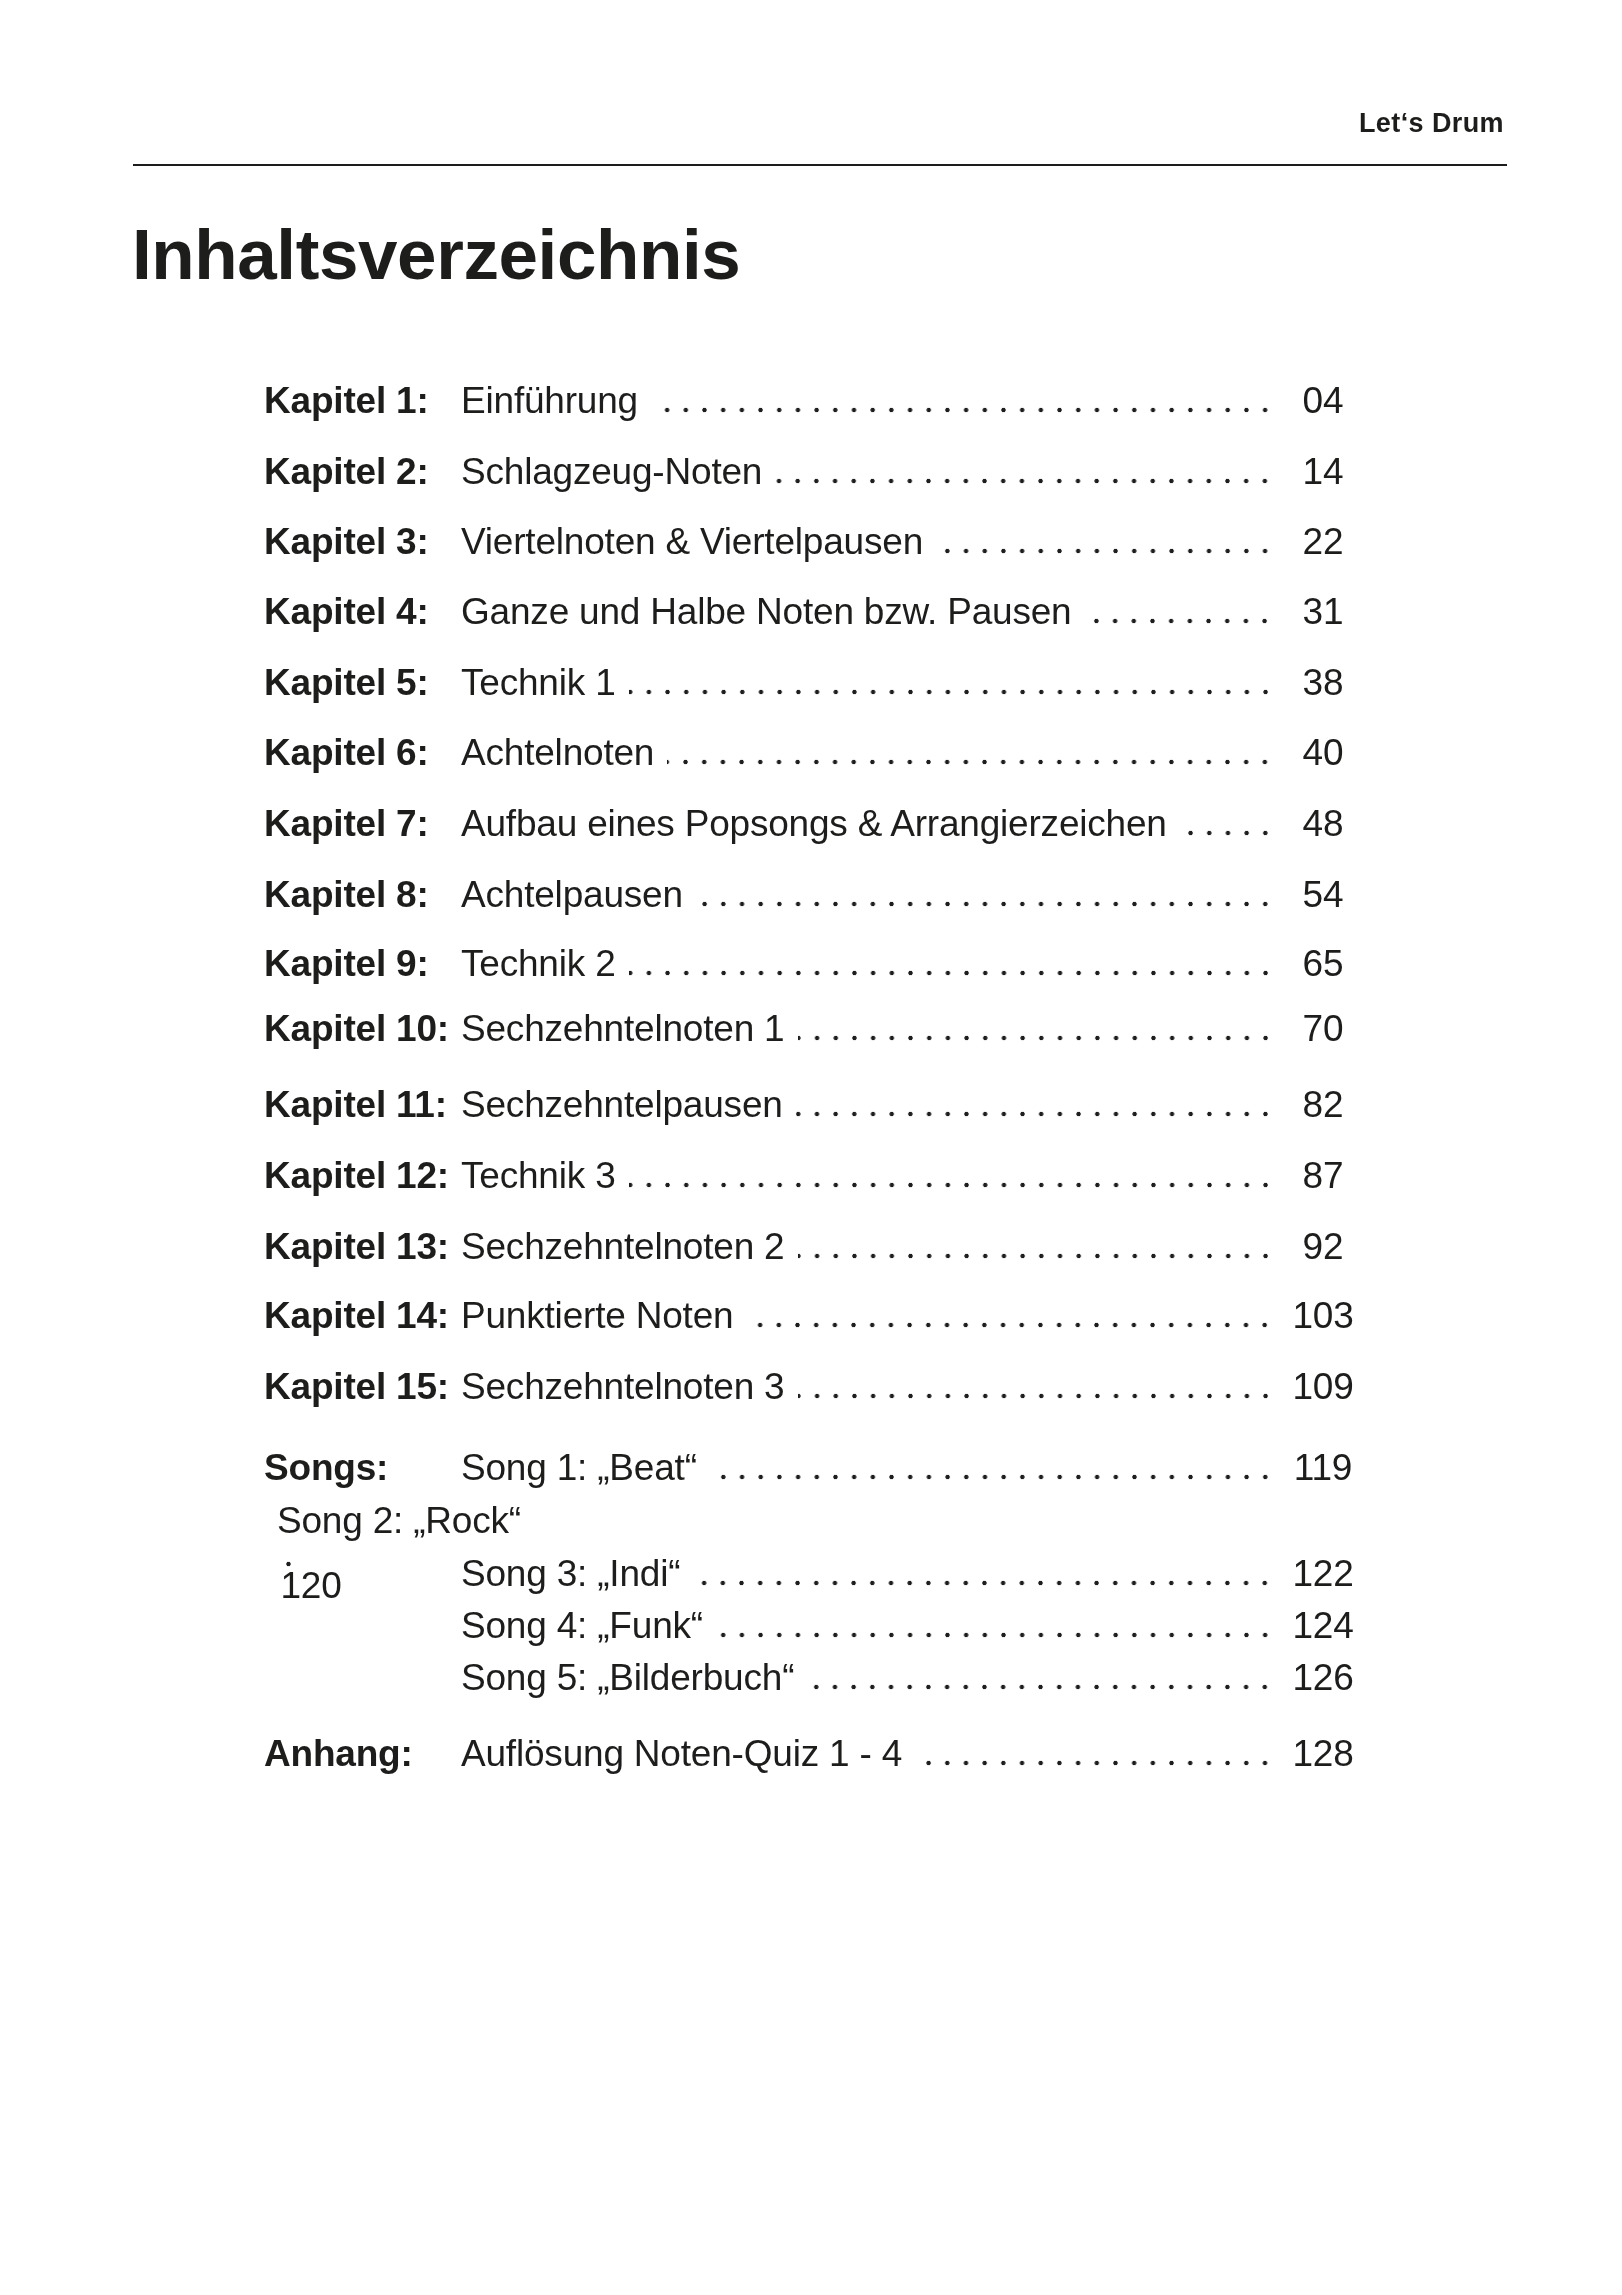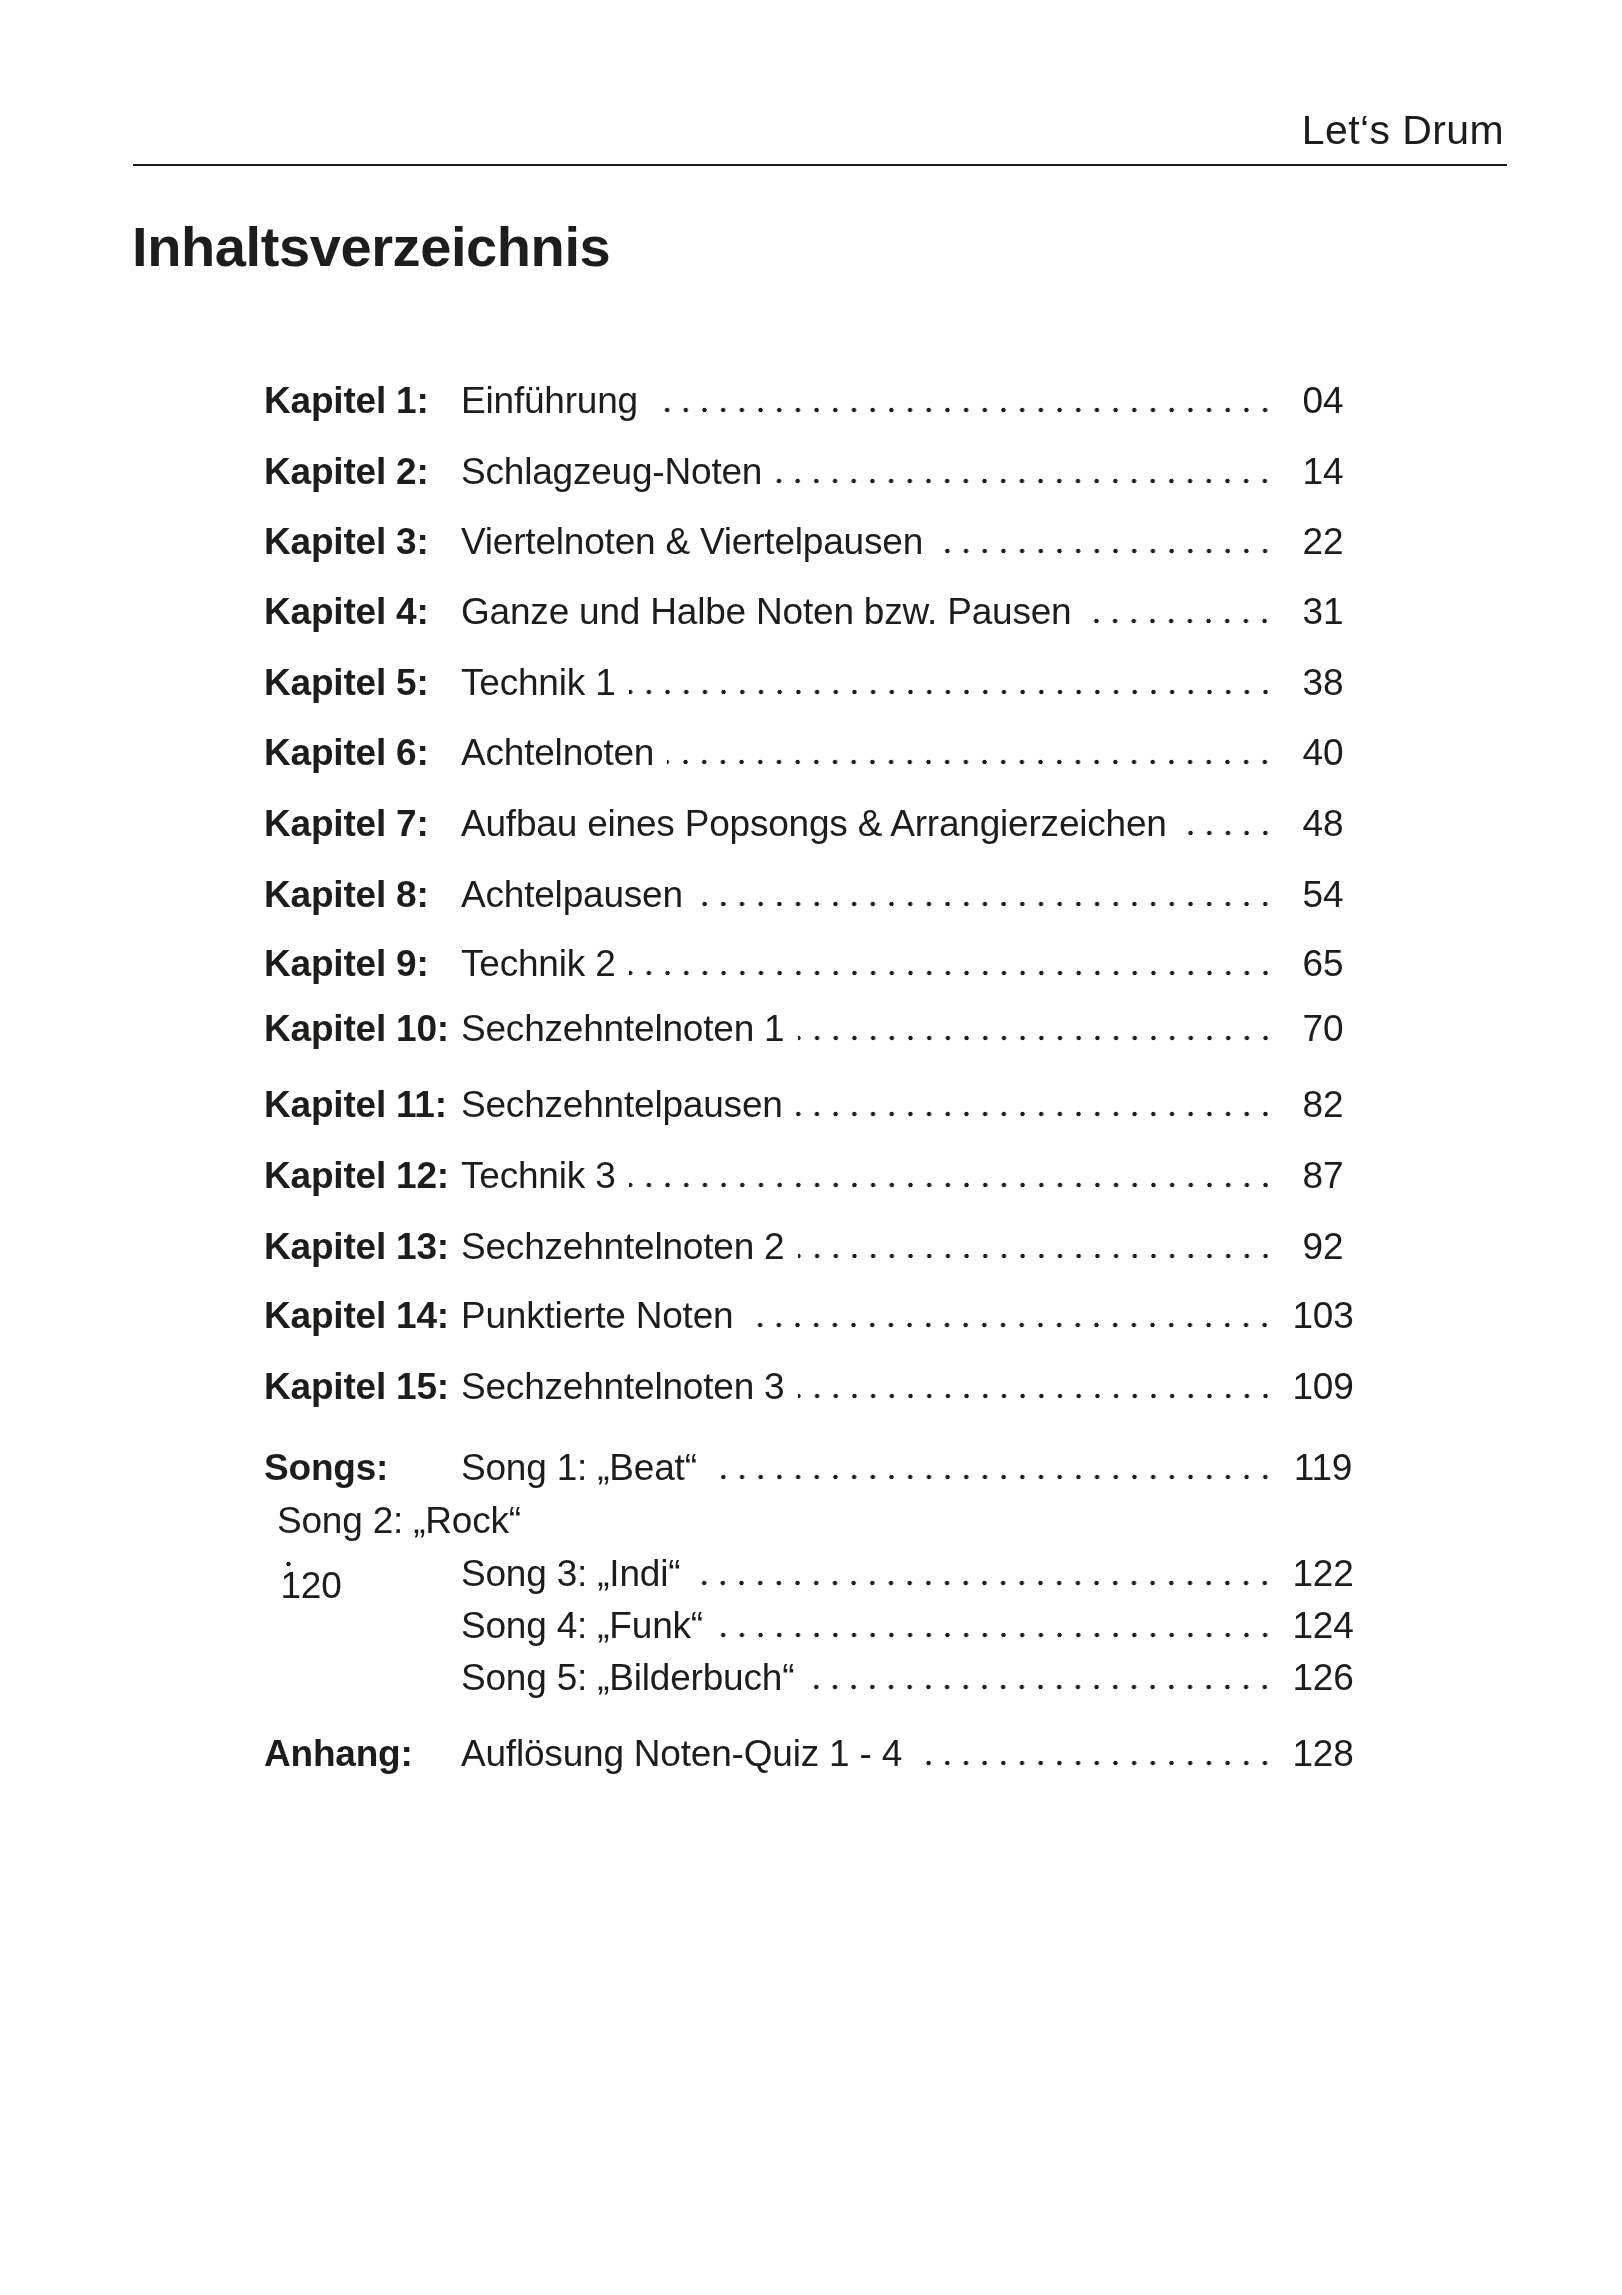--- a/index.html
+++ b/index.html
@@ -9,38 +9,39 @@
     position: relative;
     background: #ffffff;
     overflow: hidden;
     font-family: "Liberation Sans", "DejaVu Sans", sans-serif;
     color: #1d1d1b;
   }
   .brand {
     position: absolute;
     top: 110px;
     right: 119px;
-    font-size: 41px;
+    font-size: 27px;
     line-height: 1;
     letter-spacing: 0.4px;
     white-space: pre;
+    font-weight: bold;
   }
   .header-rule {
     position: absolute;
     left: 133px;
     top: 164px;
     width: 1374px;
     height: 2.4px;
     background: #1d1d1b;
   }
   .page-title {
     position: absolute;
     left: 132px;
     top: 219px;
-    font-size: 56px;
+    font-size: 71px;
     font-weight: bold;
     line-height: 1;
     letter-spacing: -0.4px;
     white-space: pre;
   }
   .toc {
     position: absolute;
     left: 264px;
     right: 266px;
     top: 0;

